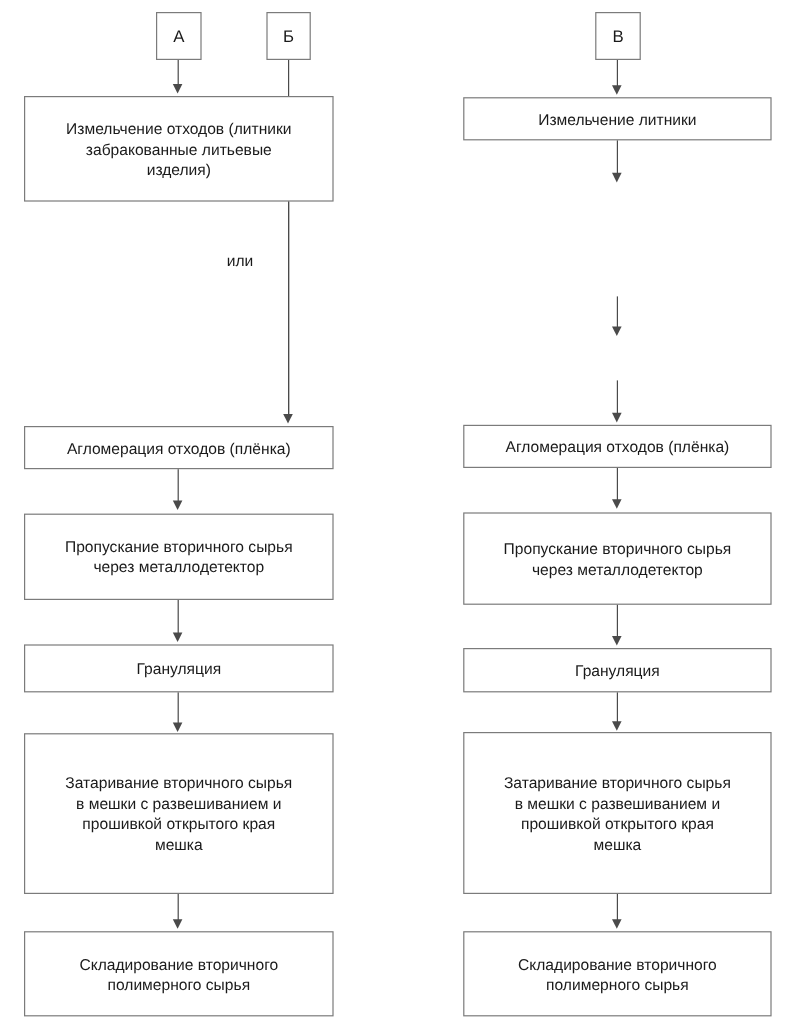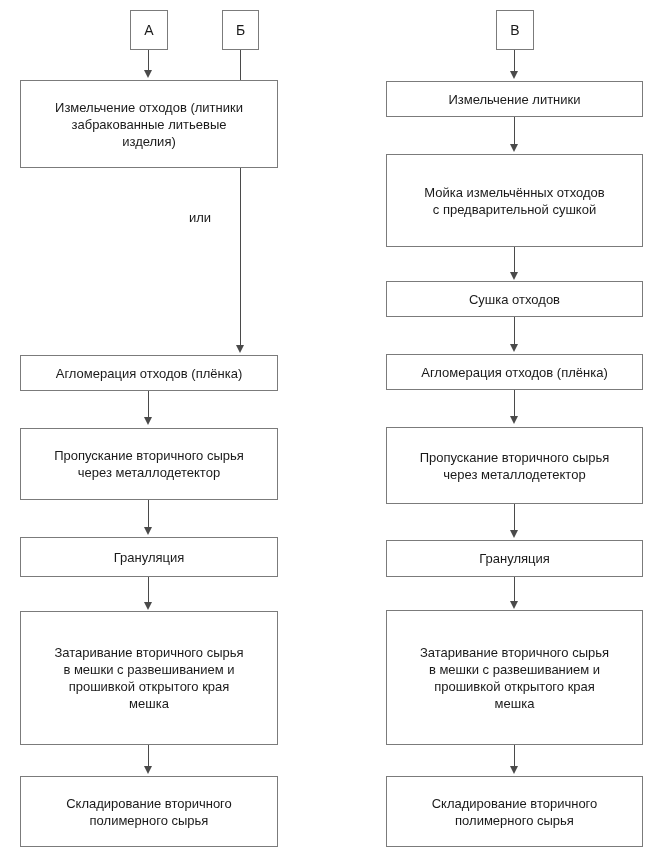--- a/index.html
+++ b/index.html
@@ -109,27 +109,24 @@
   <div class="node start-node" style="left:496px; top:10px; width:38px; height:40px;">В</div>
 
   <div class="edge edge-v" style="left:514px; top:50px; height:23px;"></div>
   <div class="arrowhead" style="left:510px; top:71px;"></div>
 
   <div class="node" style="left:386px; top:81px; width:257px; height:36px;">Измельчение литники</div>
 
   <div class="edge edge-v" style="left:514px; top:117px; height:29px;"></div>
   <div class="arrowhead" style="left:510px; top:144px;"></div>
 
-  <div class="node" style="left:386px; top:154px; width:257px; height:93px;">Мойка измельчённых отходов
-с предварительной сушкой</div>
 
   <div class="edge edge-v" style="left:514px; top:247px; height:27px;"></div>
   <div class="arrowhead" style="left:510px; top:272px;"></div>
 
-  <div class="node" style="left:386px; top:281px; width:257px; height:36px;">Сушка отходов</div>
 
   <div class="edge edge-v" style="left:514px; top:317px; height:28px;"></div>
   <div class="arrowhead" style="left:510px; top:344px;"></div>
 
   <div class="node" style="left:386px; top:354px; width:257px; height:36px;">Агломерация отходов (плёнка)</div>
 
   <div class="edge edge-v" style="left:514px; top:390px; height:28px;"></div>
   <div class="arrowhead" style="left:510px; top:416px;"></div>
 
   <div class="node" style="left:386px; top:427px; width:257px; height:77px;">Пропускание вторичного сырья

